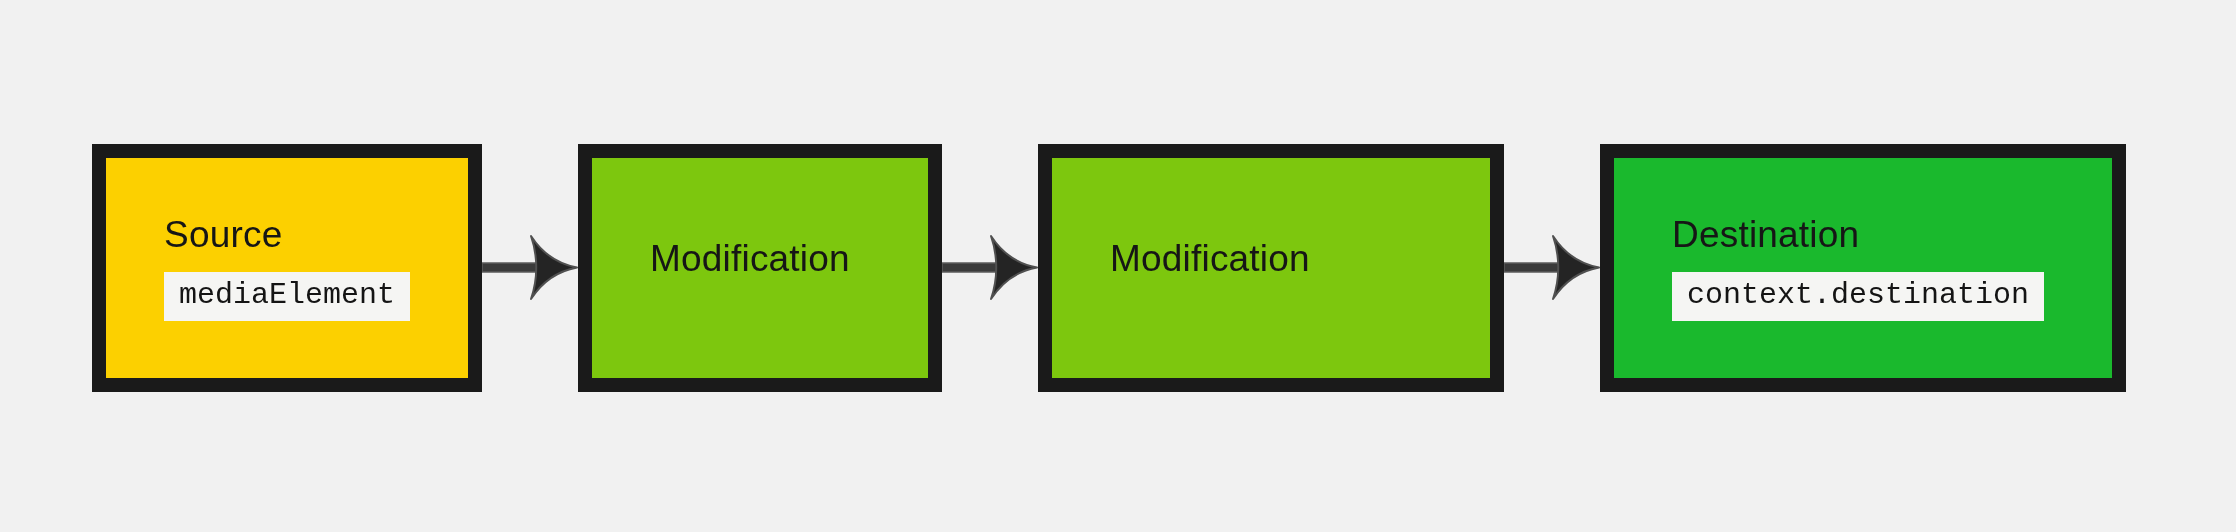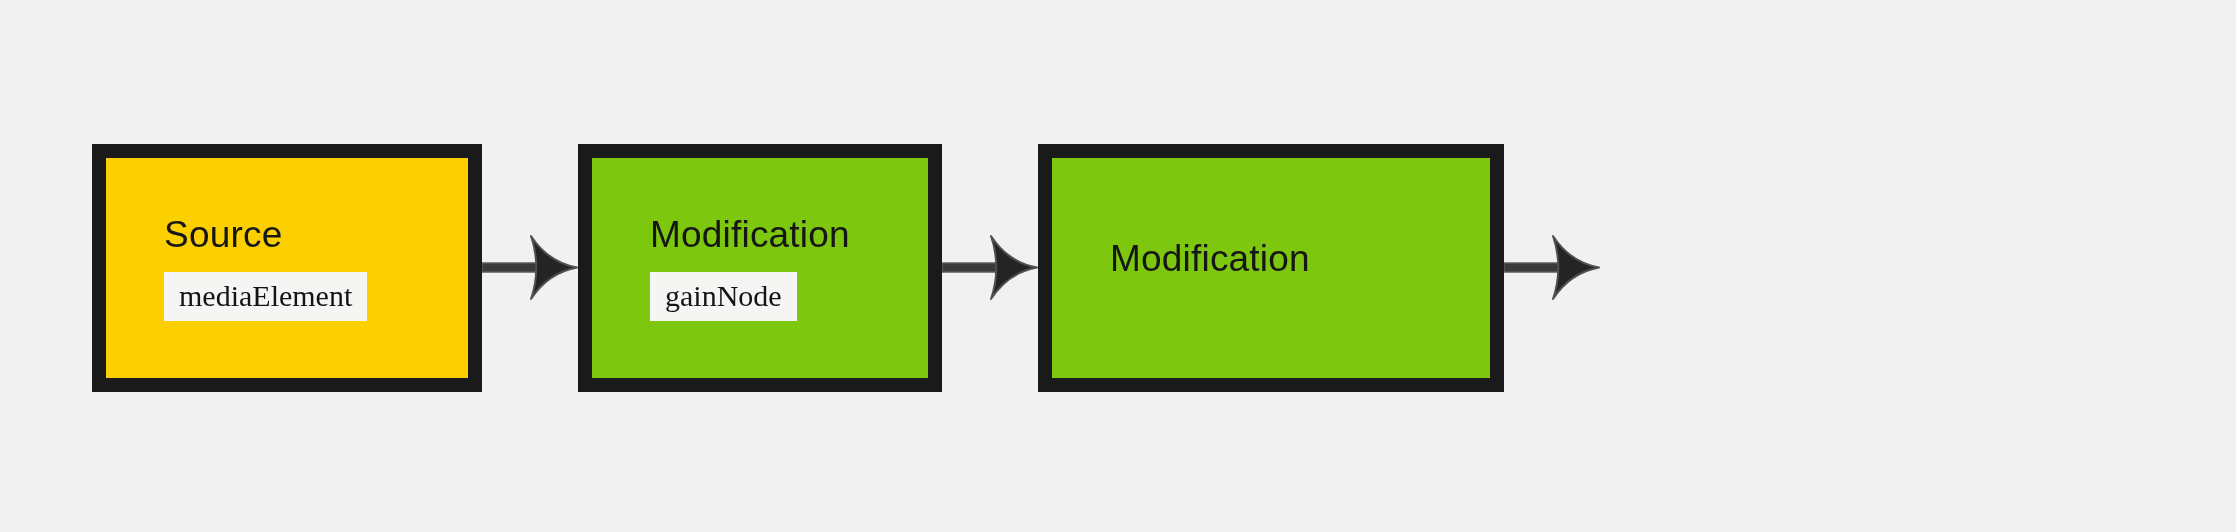--- a/index.html
+++ b/index.html
@@ -38,21 +38,21 @@
   .node-w4 { width: 526px; }
   .node-title {
     font-size: 37px;
     line-height: 1.1;
     font-weight: 400;
     color: #161616;
     margin-bottom: 17px;
     letter-spacing: 0.2px;
   }
   .node-code {
-    font-family: Liberation Serif, serif;
+    font-family: Liberation Mono, monospace;
     font-size: 30px;
     line-height: 1.1;
     color: #141414;
     background: #f5f5f3;
     padding: 7px 15px 9px 15px;
     white-space: nowrap;
   }
   .arrow {
     width: 96px;
     height: 78px;
@@ -71,32 +71,35 @@
       <code class="node-code">mediaElement</code>
     </div>
 
     <svg class="arrow" viewBox="0 0 96 78" aria-hidden="true">
       <rect x="0" y="34" width="64" height="9" fill="#3a3a3a" stroke="#5c5c5c" stroke-width="1.5"></rect>
       <path d="M 95 38.5 C 76 35 60 24 49 7 C 56 27 56 50 49 70 C 60 53 76 42 95 38.5 Z" fill="#242424" stroke="#505050" stroke-width="2" stroke-linejoin="round"></path>
     </svg>
 
     <div class="node node-w2" style="background-color: rgb(125, 199, 14);">
       <div class="node-title">Modification</div>
-      <code class="node-code">gainNode</code>
     </div>
 
     <svg class="arrow" viewBox="0 0 96 78" aria-hidden="true">
       <rect x="0" y="34" width="64" height="9" fill="#3a3a3a" stroke="#5c5c5c" stroke-width="1.5"></rect>
       <path d="M 95 38.5 C 76 35 60 24 49 7 C 56 27 56 50 49 70 C 60 53 76 42 95 38.5 Z" fill="#242424" stroke="#505050" stroke-width="2" stroke-linejoin="round"></path>
     </svg>
 
     <div class="node node-w3" style="background-color: rgb(125, 199, 14);">
       <div class="node-title">Modification</div>
     </div>
 
     <svg class="arrow" viewBox="0 0 96 78" aria-hidden="true">
       <rect x="0" y="34" width="64" height="9" fill="#3a3a3a" stroke="#5c5c5c" stroke-width="1.5"></rect>
       <path d="M 95 38.5 C 76 35 60 24 49 7 C 56 27 56 50 49 70 C 60 53 76 42 95 38.5 Z" fill="#242424" stroke="#505050" stroke-width="2" stroke-linejoin="round"></path>
     </svg>
 
+    <div class="node node-w4" style="background-color: rgb(26, 185, 45);">
+      <div class="node-title">Destination</div>
+      <code class="node-code">context.destination</code>
+    </div>
 
   </div>
 </div>
 
 </body></html>

